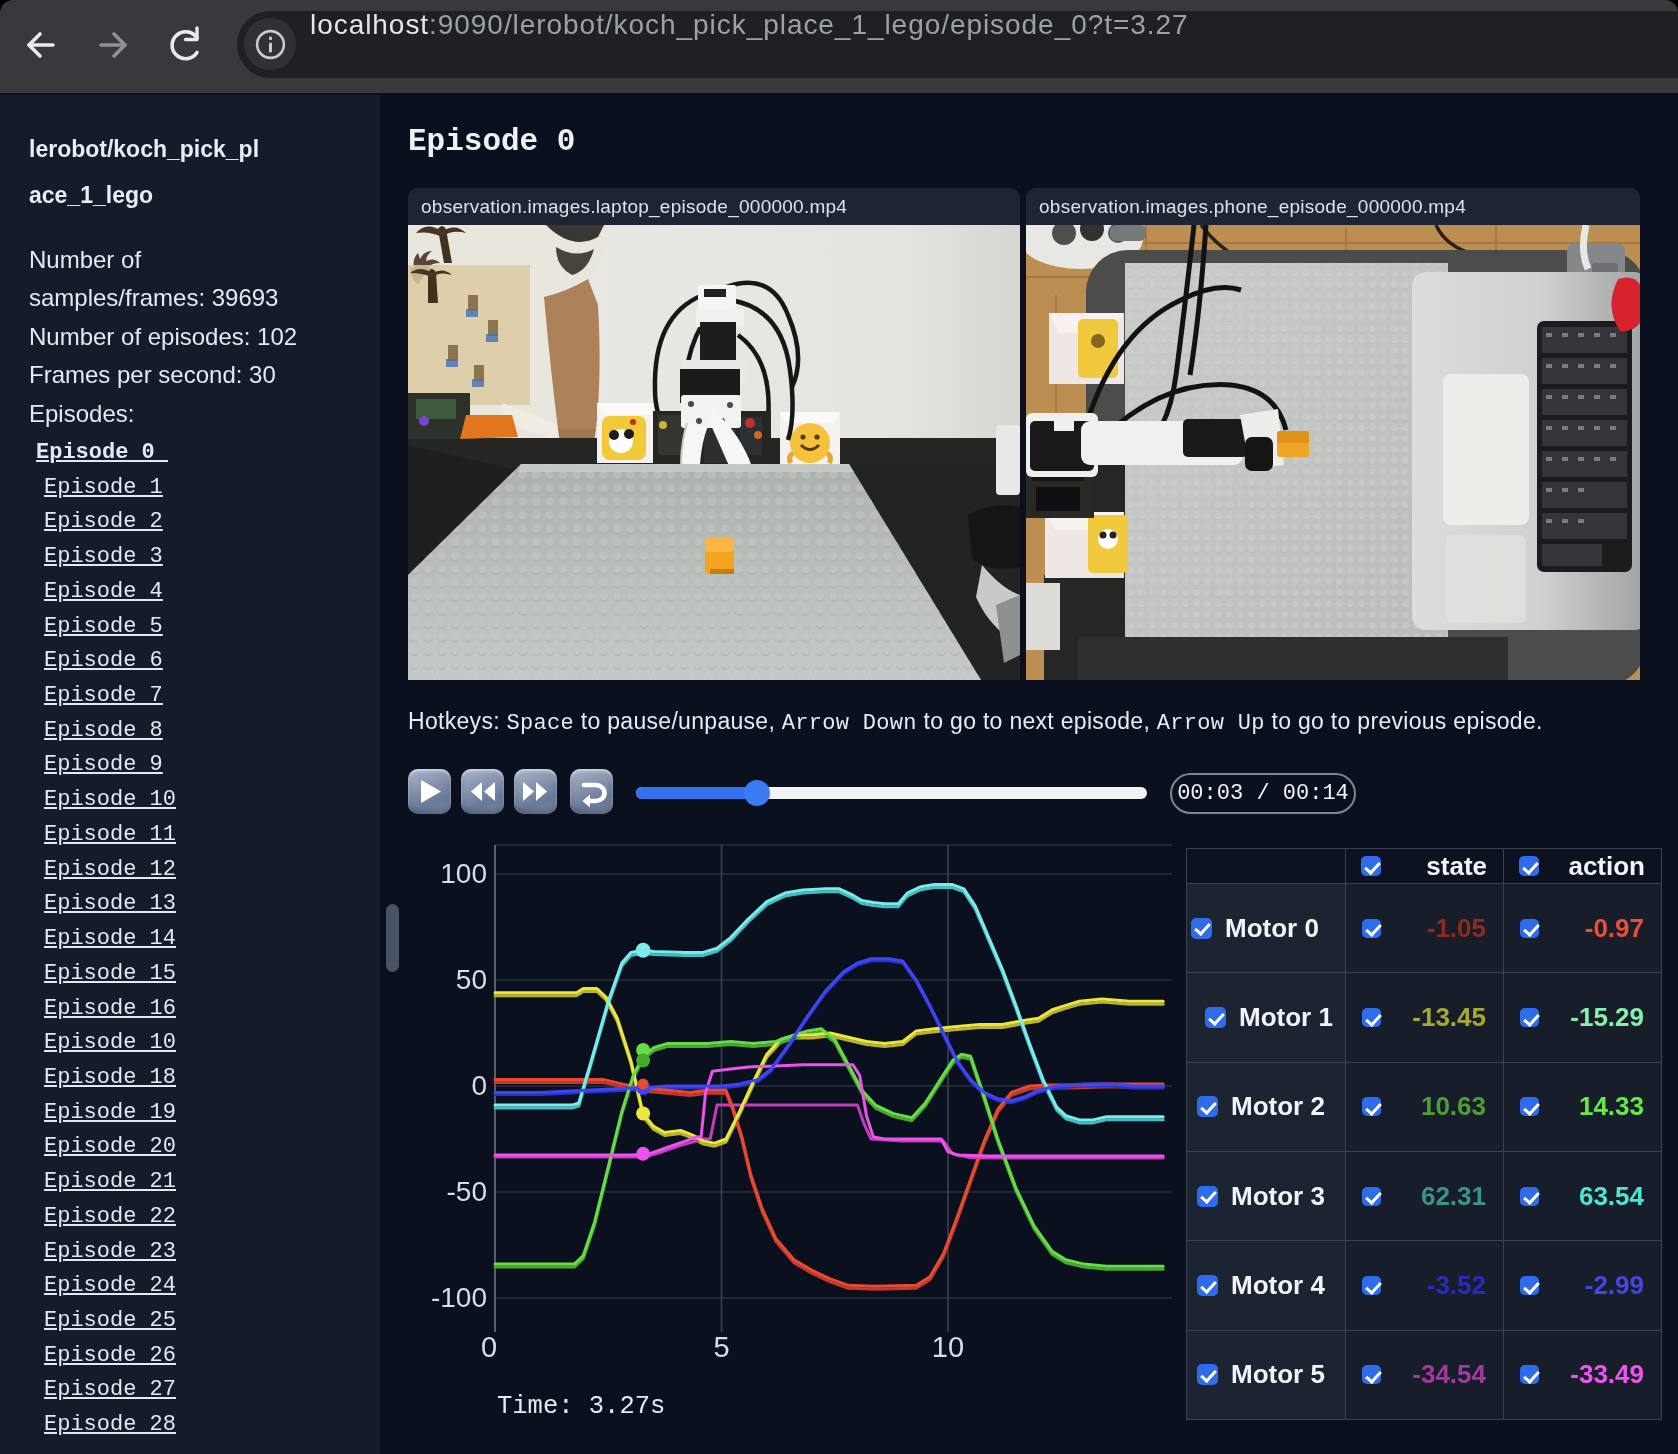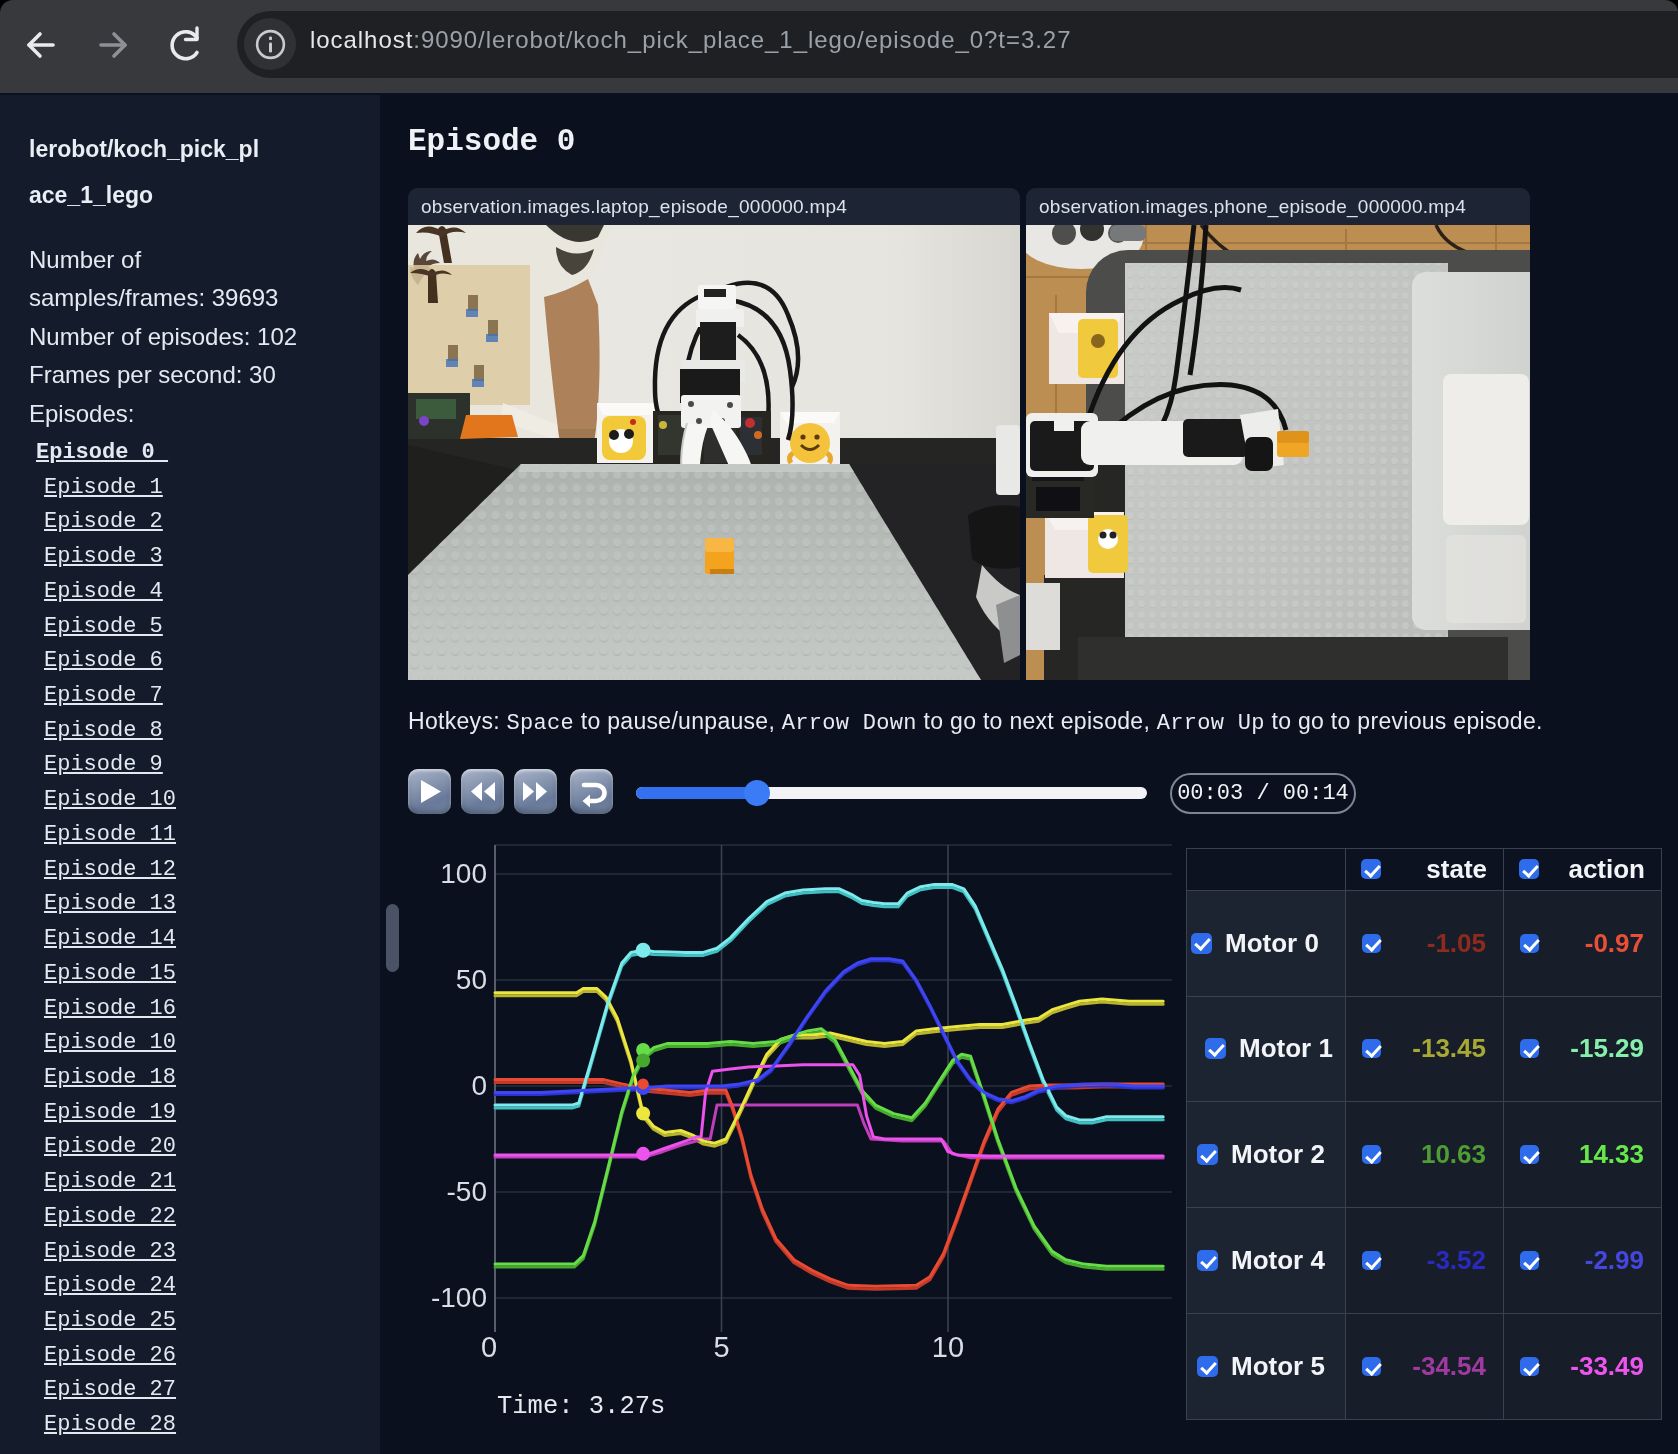--- a/index.html
+++ b/index.html
@@ -5,40 +5,40 @@
   * { margin:0; padding:0; box-sizing:border-box; }
   html,body { width:1678px; height:1454px; overflow:hidden; background:#0b101e; }
   body { font-family:"Liberation Sans", sans-serif; position:relative; }
   .abs { position:absolute; }
 
   
   #chrome { position:absolute; left:0; top:0; width:1678px; height:93px; background:#38393c; border-radius:13px 13px 0 0; }
   #chromebg { position:absolute; left:0; top:0; width:1678px; height:20px; background:#000; }
   #urlpill { position:absolute; left:237px; top:11px; width:1441px; height:67px; border-radius:34px 0 0 34px; background:#1f2023; }
   #infocirc { position:absolute; left:244px; top:18px; width:52px; height:52px; border-radius:50%; background:#303134; }
-  #urltext { position:absolute; left:310px; top:26px; font-size:24px; color:#9ba1a9; letter-spacing:0.95px; white-space:nowrap;text-align:right; }
+  #urltext { position:absolute; left:310px; top:9px; font-size:28px; color:#9ba1a9; letter-spacing:0.95px; white-space:nowrap;text-align:right; }
   #urltext b { color:#e4e6ea; font-weight:400; }
 
   
   #sidebar { position:absolute; left:0; top:95px; width:380px; height:1359px; background:#141c2b; color:#e4e9f1; }
   #sb-title { position:absolute; left:29px; top:126px; width:330px; font-size:23px; font-weight:bold; line-height:46px; color:#e9edf4; }
   #sb-info { position:absolute; left:29px; top:241px; font-size:24px; line-height:38.4px; color:#e4e9f1; }
   #eplist { position:absolute; left:36px; top:436px; font-family:"Liberation Mono", monospace; font-size:22px; line-height:34.72px; color:#e4e9f1; }
   #eplist div { text-decoration:underline; white-space:pre; }
   #eplist div.b { font-weight:bold; }
   #eplist div.i { padding-left:8px; }
 
   #scrollthumb { position:absolute; left:386px; top:904px; width:13px; height:68px; border-radius:7px; background:#4a5265; }
 
   
   #h1 { position:absolute; left:408px; top:124px; font-family:"Liberation Mono", monospace; font-weight:bold; font-size:31px; color:#eef1f6; }
 
   .vcard { position:absolute; top:188px; width:612px; height:492px; border-radius:10px 10px 0 0; overflow:hidden; background:#1d2534; }
   #v1 { left:408px; }
-  #v2 { left:1026px; width:504px; }
+  #v2 { left:1026px; width:614px; }
   .vhead { height:37px; line-height:37px; padding-left:13px; font-size:19px; letter-spacing:0.25px; color:#dde2ea; background:#1d2534; white-space:nowrap; }
 
   #hotkeys { position:absolute; left:408px; top:708px; font-size:23px; letter-spacing:0.3px; color:#e8ebf1; }
   #hotkeys .m { font-family:Liberation Mono, monospace; font-size:22px; }
 
   .pbtn { position:absolute; top:769px; width:43px; height:45px; border-radius:10px;
           background:linear-gradient(160deg,#a8b4c9 0%,#8593ad 40%,#68799a 70%,#76869f 100%);
           box-shadow:inset 0 2px 3px rgba(255,255,255,.55), inset 0 -3px 5px rgba(0,0,0,.25); }
   #pb1 { left:408px; } #pb2 { left:461px; } #pb3 { left:514px; } #pb4 { left:570px; }
   .pbtn svg { position:absolute; left:0; top:0; }
@@ -537,20 +537,40 @@
           <div class="cellflex" style="padding:0 17px 0 16px">
             <span class="cbx" style="width:19px;height:19px"></span>
             <span class="val" style="color:#67e84a">14.33</span>
           </div>
         </td>
       </tr>
       <tr class="mrow">
         <td class="c1">
           <div class="cellflex" style="padding-left:10px">
             <span class="cbx"></span>
+            <span class="mname">Motor 3</span>
+          </div>
+        </td>
+        <td class="c2">
+          <div class="cellflex" style="padding:0 17px 0 16px">
+            <span class="cbx" style="width:19px;height:19px"></span>
+            <span class="val" style="color:#3a948a">62.31</span>
+          </div>
+        </td>
+        <td class="c3">
+          <div class="cellflex" style="padding:0 17px 0 16px">
+            <span class="cbx" style="width:19px;height:19px"></span>
+            <span class="val" style="color:#4ae8d4">63.54</span>
+          </div>
+        </td>
+      </tr>
+      <tr class="mrow">
+        <td class="c1">
+          <div class="cellflex" style="padding-left:10px">
+            <span class="cbx"></span>
             <span class="mname">Motor 4</span>
           </div>
         </td>
         <td class="c2">
           <div class="cellflex" style="padding:0 17px 0 16px">
             <span class="cbx" style="width:19px;height:19px"></span>
             <span class="val" style="color:#2a2ac0">-3.52</span>
           </div>
         </td>
         <td class="c3">

